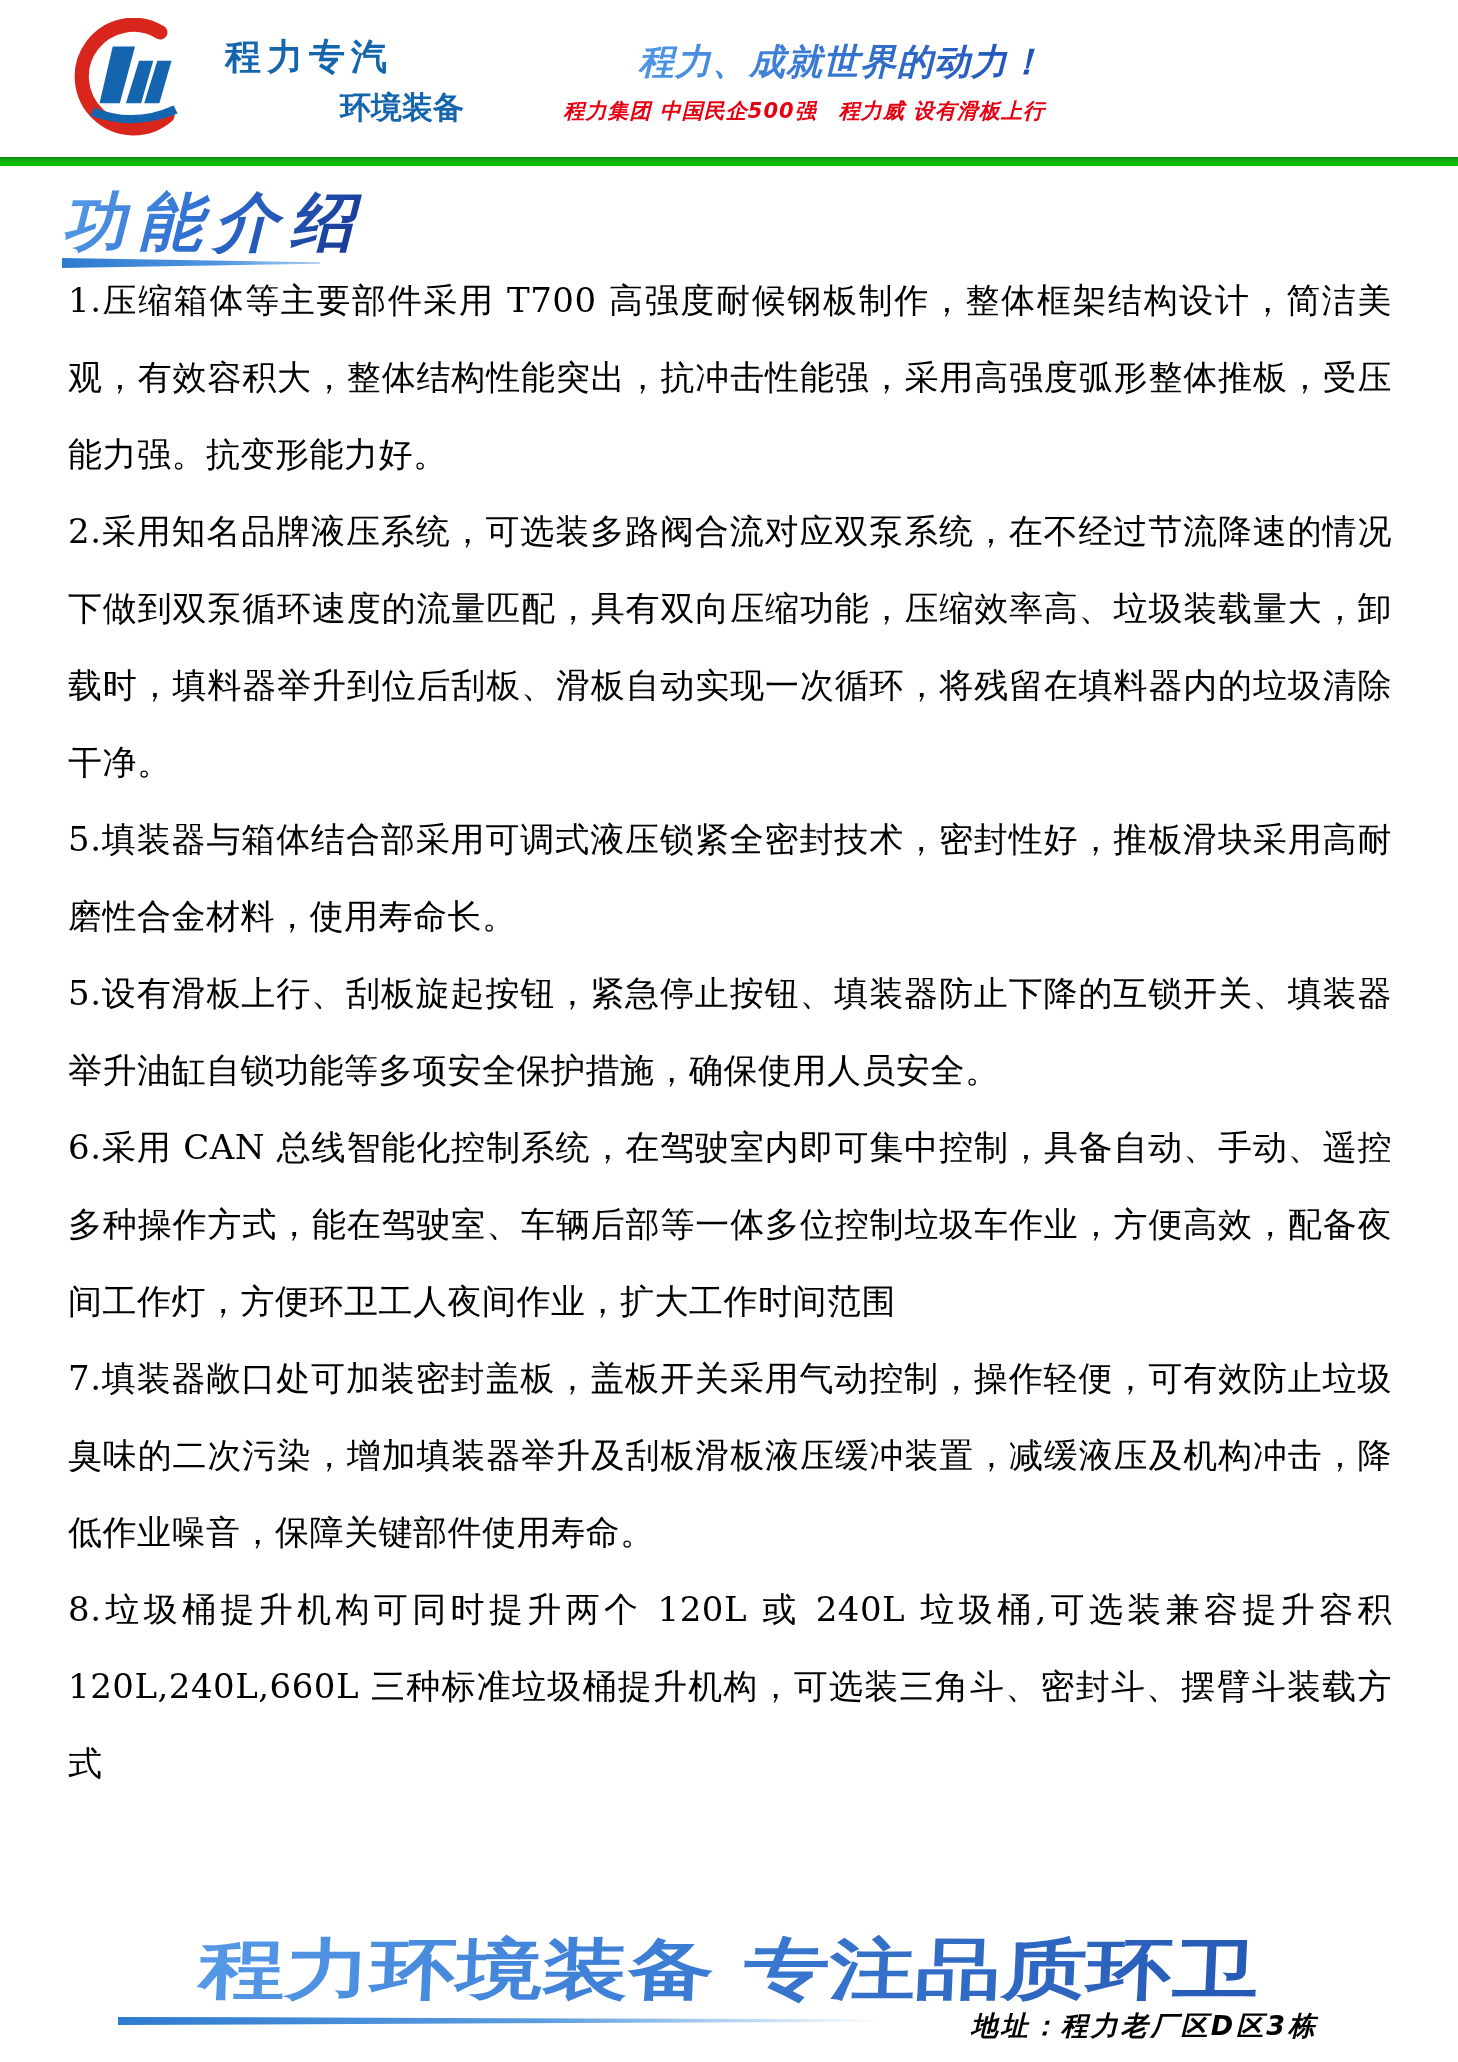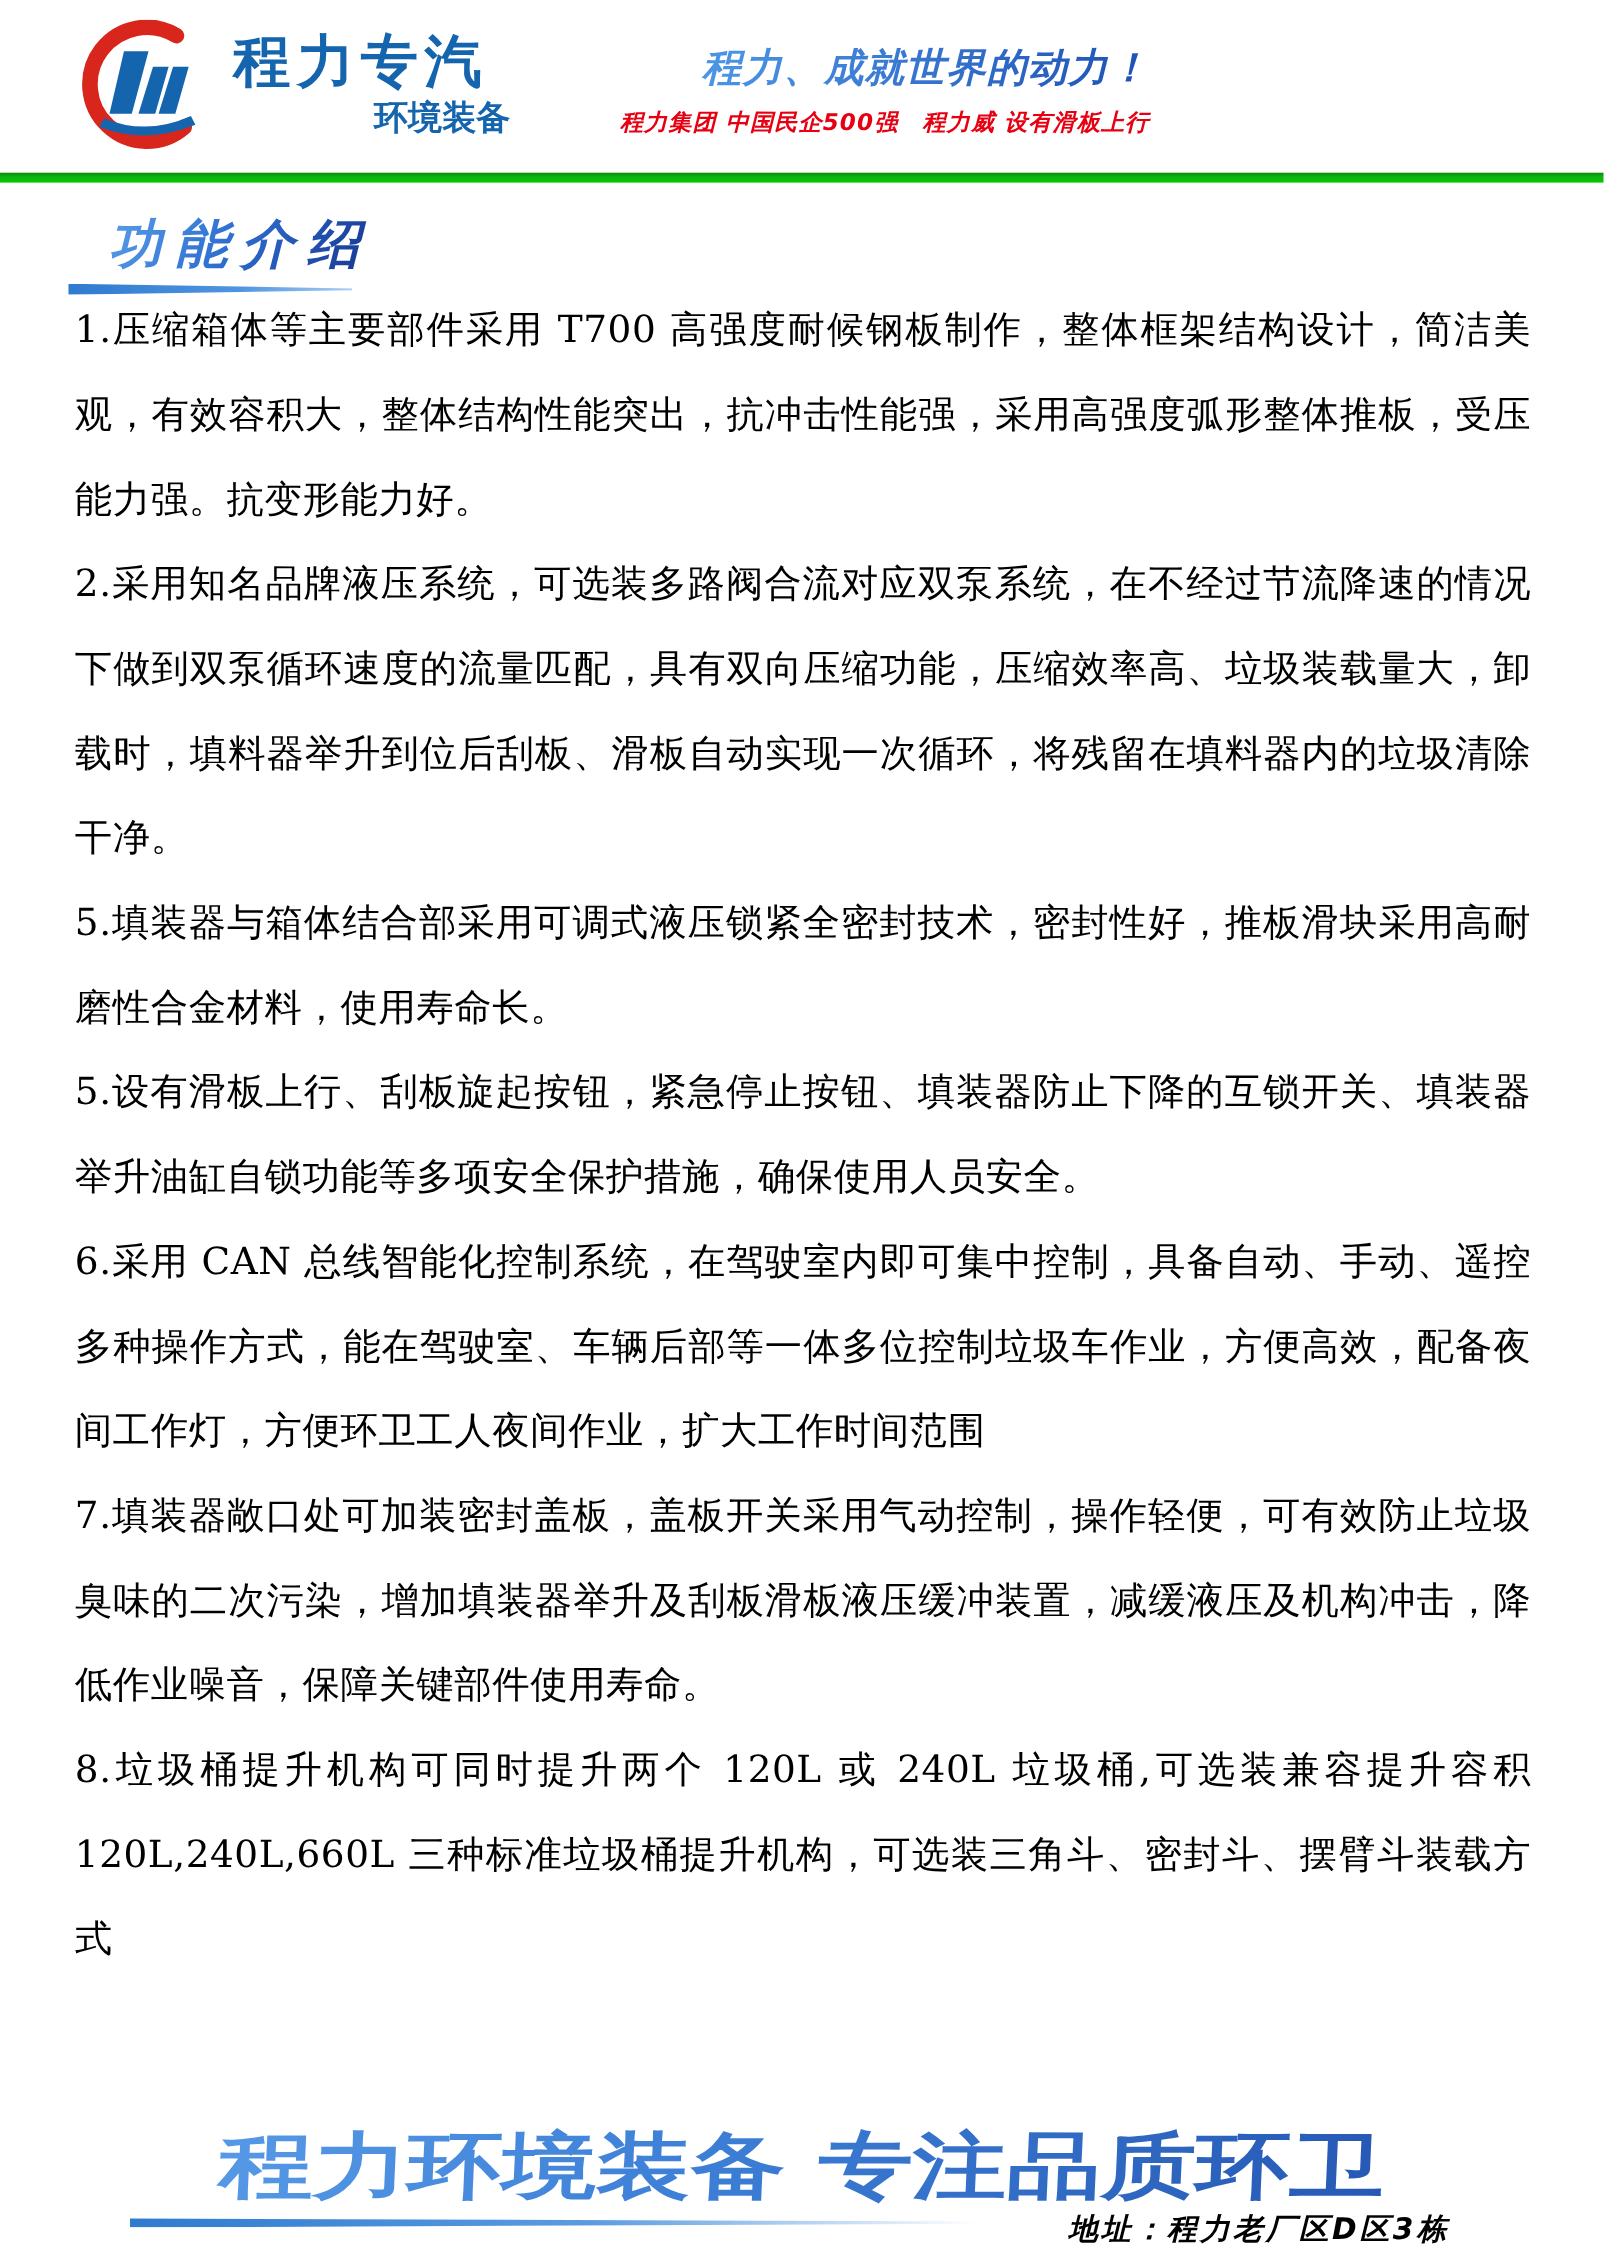--- a/index.html
+++ b/index.html
@@ -7,45 +7,46 @@
     position:relative; width:1458px; height:2062px; background:#ffffff;
     overflow:hidden; font-family:"DejaVu Sans","Liberation Sans",sans-serif;
   }
 
   
   .header { position:absolute; top:0; left:0; width:1458px; height:157px; background:#fff; }
   .logo-wrap { position:absolute; left:62px; top:18px; display:flex; align-items:center; }
   .logo-icon { width:142px; height:118px; }
   .brand-text { margin-left:8px; }
   .brand-line1 {
-    font-size:52px; font-weight:900; color:#1465ae; letter-spacing:6px; line-height:56px;
+    font-size:36px; font-weight:900; color:#1465ae; letter-spacing:6px; line-height:56px;
     font-family:"DejaVu Sans","Liberation Sans",sans-serif;
+    margin-left:13px;
   }
   .brand-line2 {
     margin-top:4px; width:252px; display:flex; justify-content:flex-end;
     font-size:31px; font-weight:900; color:#1465ae; line-height:36px;
   }
   .header-right { position:absolute; right:413px; top:38px; text-align:right;font-style:italic; }
   .slogan {
     font-size:36px; font-weight:900; letter-spacing:1px;
     background:linear-gradient(100deg,#55a2ee 0%,#3d7fd6 45%,#1d4fb5 100%);
     -webkit-background-clip:text; background-clip:text; color:transparent;
   }
   .tagline { margin-top:10px; font-size:21px; font-weight:bold; color:#e60012; letter-spacing:1px; }
   .green-line {
     position:absolute; top:157px; left:0; width:1458px; height:9px;
     background:linear-gradient(to bottom,#0c8a0c 0%,#12b212 45%,#00cc00 100%);
   }
 
   
   .title-block { position:absolute; left:62px; top:190px; }
   .page-title {
-    font-size:48px; font-weight:900; font-style:italic; letter-spacing:12px; line-height:64px;
+    font-size:64px; font-weight:900; font-style:italic; letter-spacing:12px; line-height:64px;
     background:linear-gradient(120deg,#5a9fe8 0%,#2f6fd2 45%,#16348f 100%);
-    -webkit-background-clip:text; background-clip:text; color:transparent;margin-left:37px;
+    -webkit-background-clip:text; background-clip:text; color:transparent;
   }
   .title-underline {
     margin-top:4px; width:258px; height:10px;
     background:linear-gradient(90deg,#2f7bd0 0%,#4e94e0 60%,#a8cdf2 100%);
     clip-path:polygon(0 0, 100% 42%, 100% 58%, 0 100%);
   }
 
   
   .features { position:absolute; left:68px; top:262px; width:1324px; }
   .feature {

